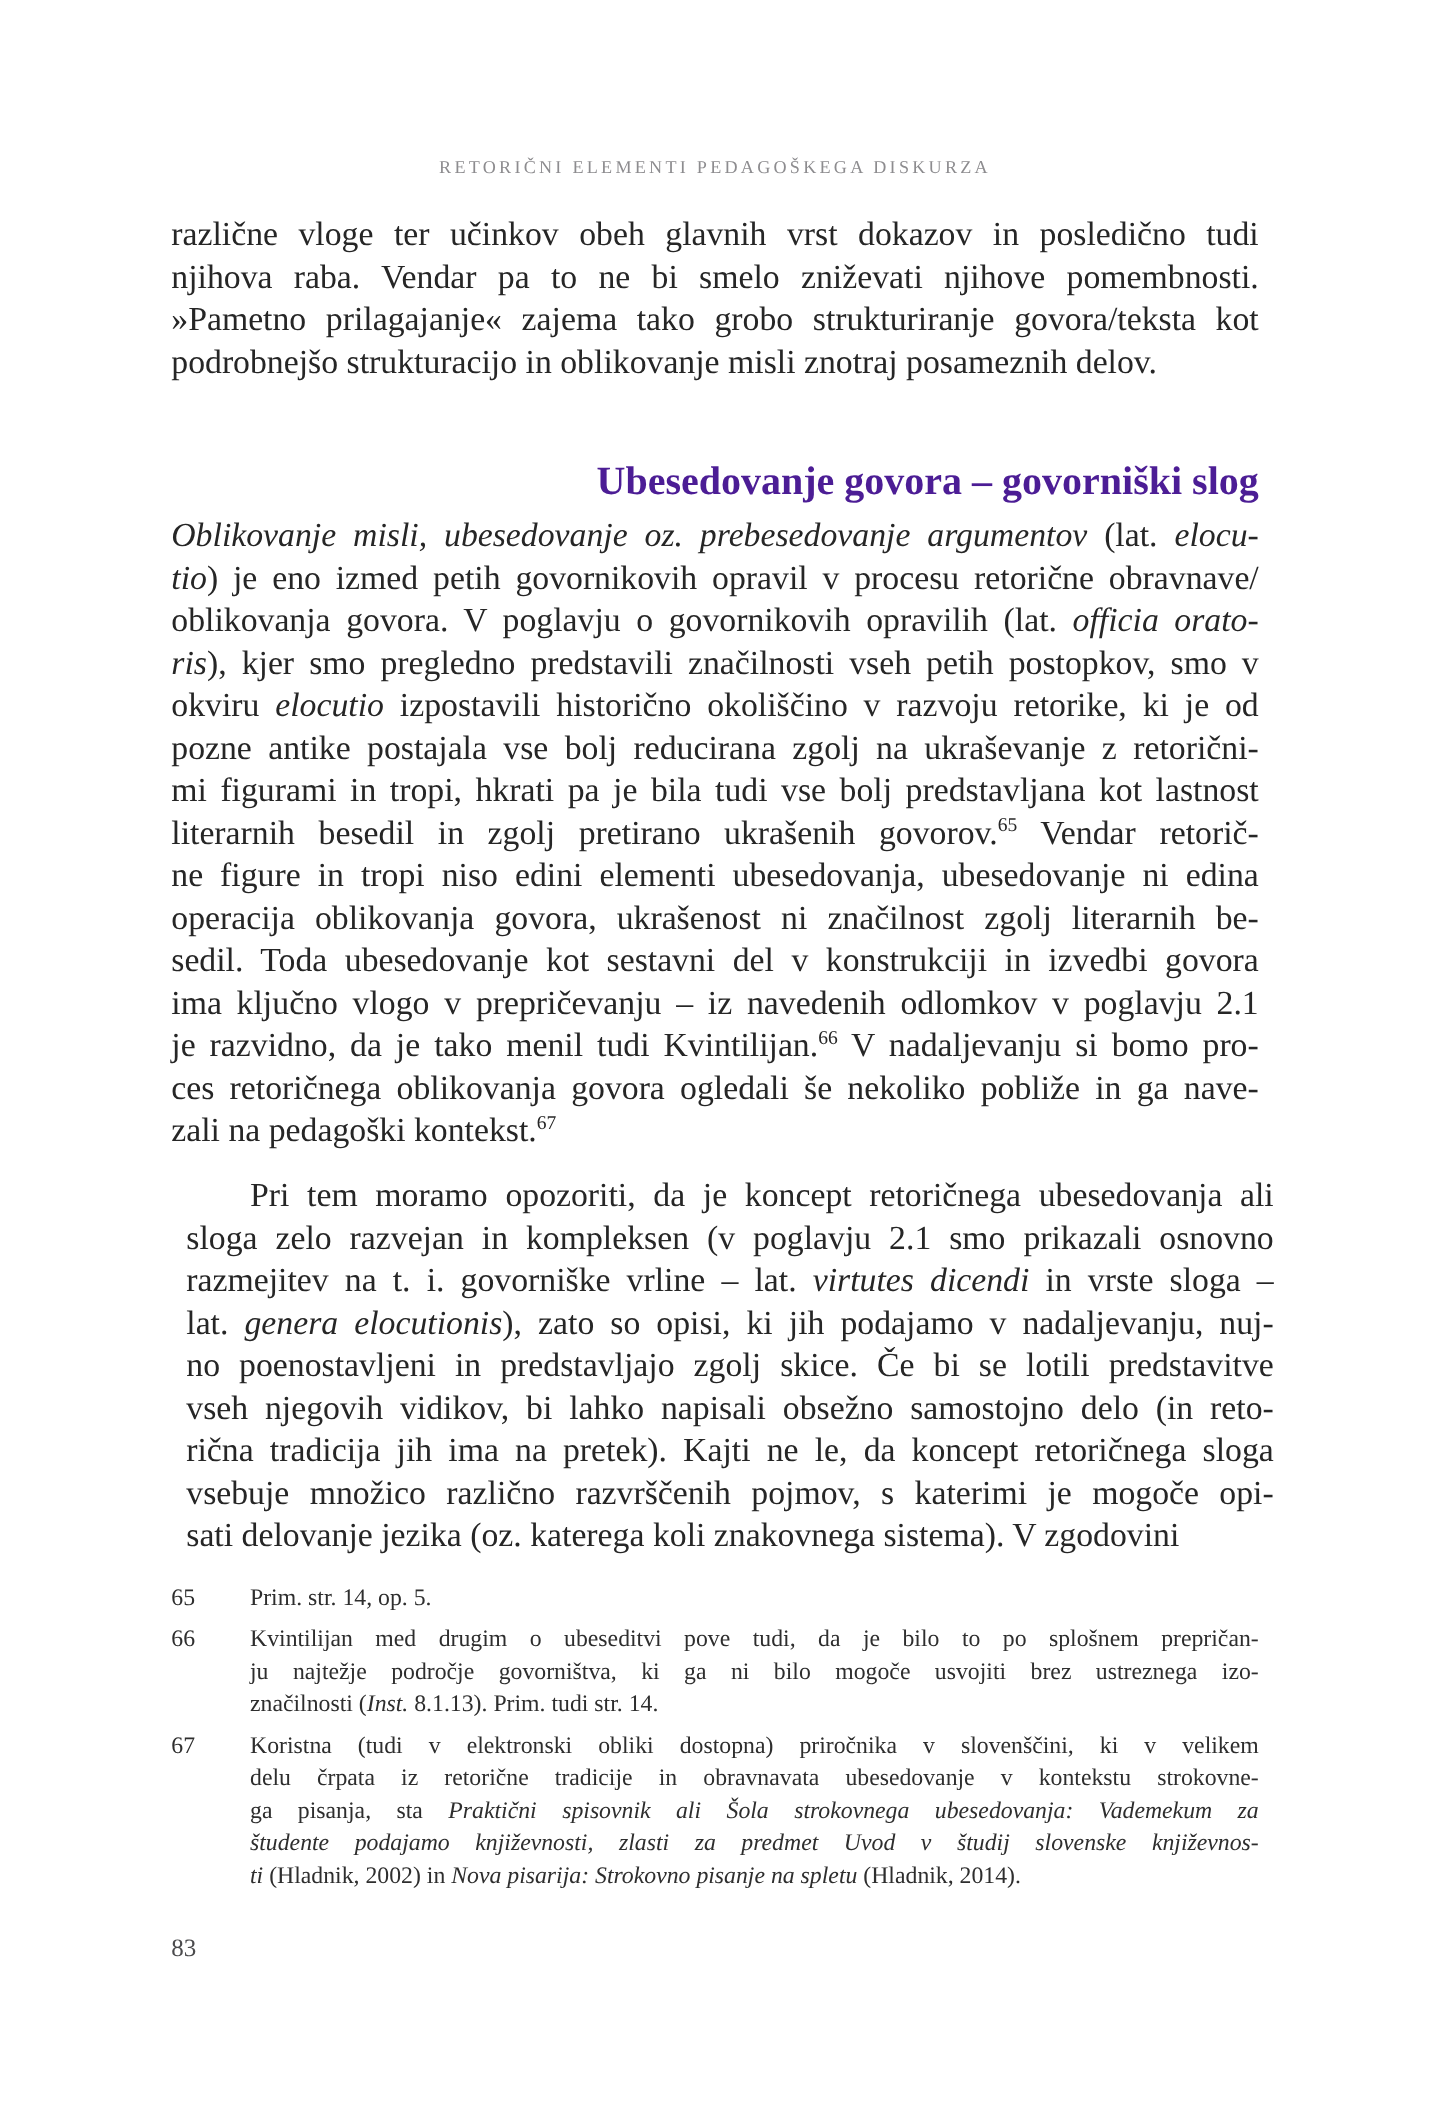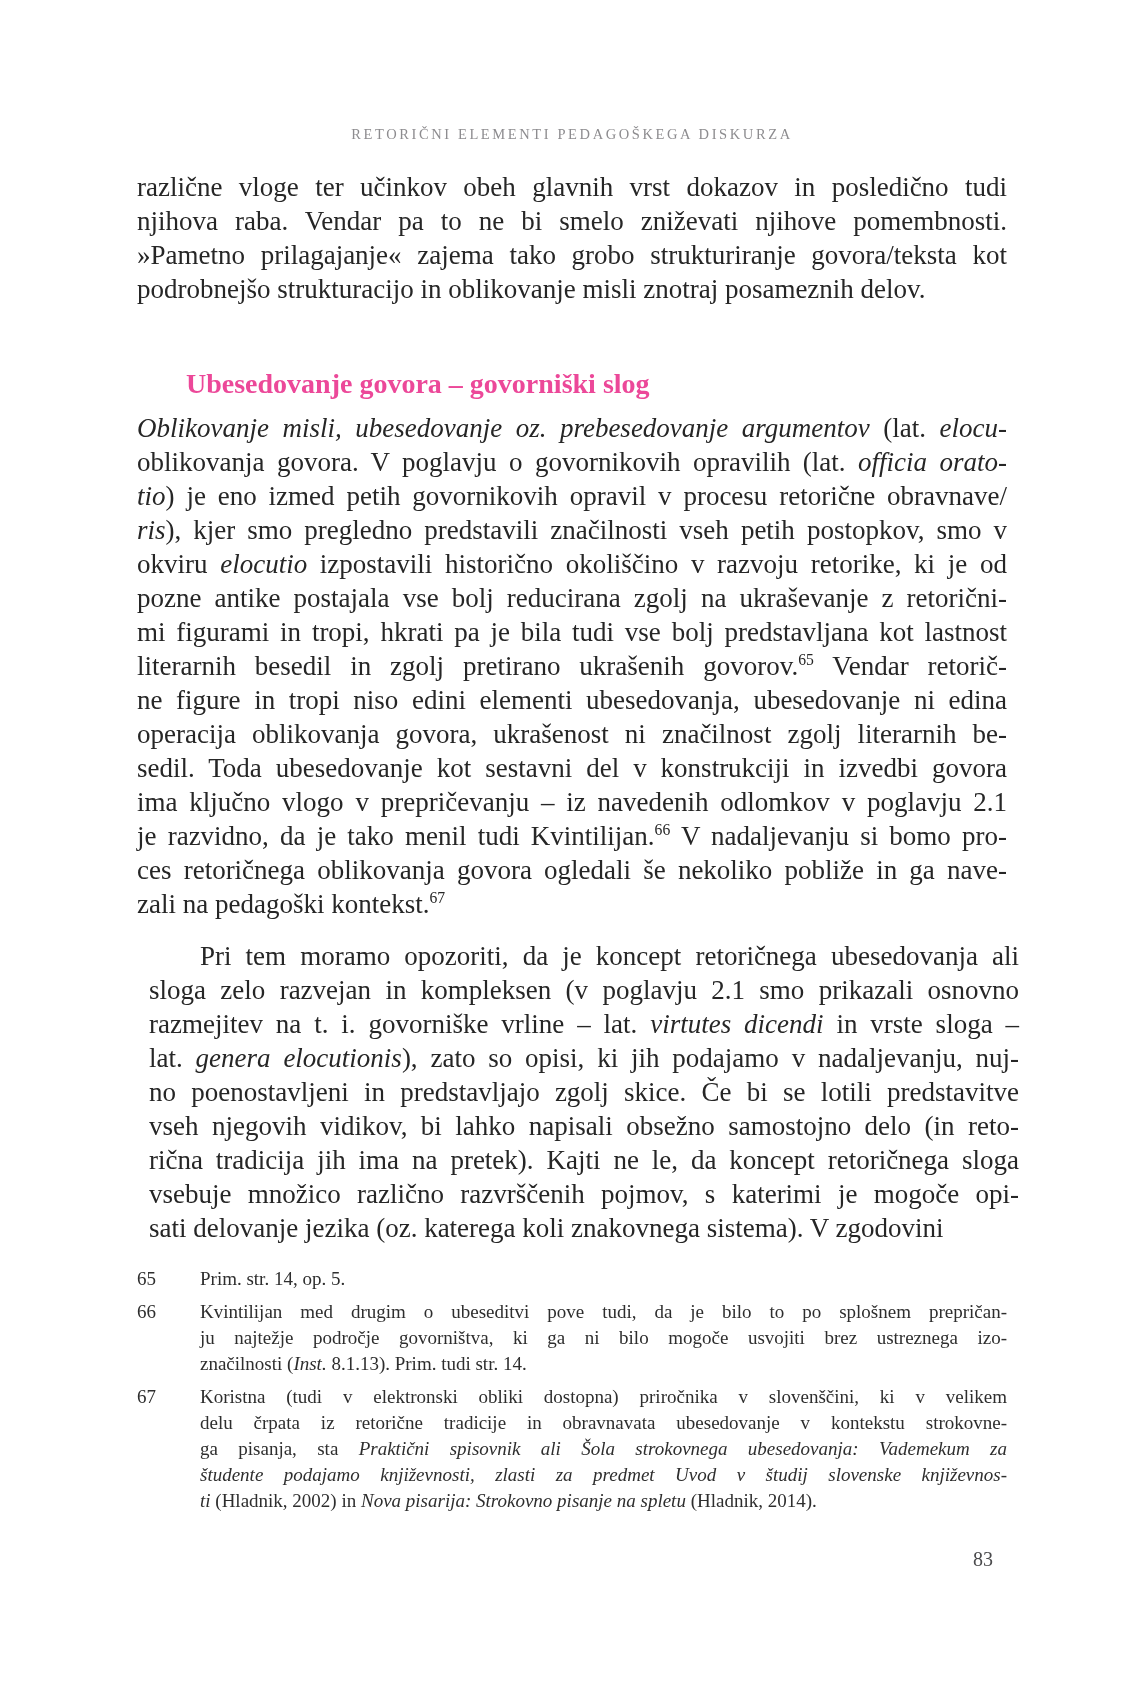--- a/index.html
+++ b/index.html
@@ -32,24 +32,25 @@
   }
   .p1 { top: 170px; }
   .p2 { top: 411px; }
   .p3 { top: 939px; margin-left: 12px; }
   .heading {
     position: absolute;
     top: 367px; left: 137px; width: 870px;
     padding-left: 49px;
     box-sizing: border-box;
     margin: 0;
-    font-size: 28px;
+    font-size: 32px;
     line-height: 34px;
     font-weight: bold;
-    color: #ec4899;
+    color: #4c1d95;
+    text-align: right;
   }
   .tline { text-align: justify; text-justify: inter-word; }
   .jline { text-align-last: justify; }
   .lline { text-align-last: auto; }
   .tline.indent { padding-left: 51px; }
   sup {
     font-size: 0.58em;
     line-height: 0;
     vertical-align: super;
   }
@@ -60,22 +61,22 @@
     font-size: 19px;
     line-height: 26px;
     color: #2e2e2e;
   }
   .footnote { display: flex; margin-bottom: 7px; }
   .footnote:last-child { margin-bottom: 0; }
   .fn-num { flex: 0 0 63px; }
   .fn-text { flex: 1 1 auto; }
   .pageno {
     position: absolute;
-    top: 1548px; left: 123px; width: 870px;
-    text-align: right;
+    top: 1548px; left: 137px; width: 870px;
+    text-align: left;
     font-size: 20px;
     color: #4b4b4d;
   }
 </style>
 </head>
 <body>
 
 <div class="page">
 
   <div class="running-head">RETORIČNI ELEMENTI PEDAGOŠKEGA DISKURZA</div>
@@ -84,22 +85,22 @@
       <div class="tline jline"><span>različne vloge ter učinkov obeh glavnih vrst dokazov in posledično tudi</span></div>
       <div class="tline jline"><span>njihova raba. Vendar pa to ne bi smelo zniževati njihove pomembnosti.</span></div>
       <div class="tline jline"><span>»Pametno prilagajanje« zajema tako grobo strukturiranje govora/teksta kot</span></div>
       <div class="tline lline"><span>podrobnejšo strukturacijo in oblikovanje misli znotraj posameznih delov.</span></div>
     </div>
 
   <h2 class="heading">Ubesedovanje govora – govorniški slog</h2>
 
   <div class="para p2">
       <div class="tline jline"><em>Oblikovanje misli, ubesedovanje oz. prebesedovanje argumentov</em><span> (lat. </span><em>elocu-</em></div>
+      <div class="tline jline"><em>tio</em><span>) je eno izmed petih govornikovih opravil v procesu retorične obravnave/</span></div>
       <div class="tline jline"><span>oblikovanja govora. V poglavju o govornikovih opravilih (lat. </span><em>officia orato-</em></div>
-      <div class="tline jline"><em>tio</em><span>) je eno izmed petih govornikovih opravil v procesu retorične obravnave/</span></div>
       <div class="tline jline"><em>ris</em><span>), kjer smo pregledno predstavili značilnosti vseh petih postopkov, smo v</span></div>
       <div class="tline jline"><span>okviru </span><em>elocutio</em><span> izpostavili historično okoliščino v razvoju retorike, ki je od</span></div>
       <div class="tline jline"><span>pozne antike postajala vse bolj reducirana zgolj na ukraševanje z retorični-</span></div>
       <div class="tline jline"><span>mi figurami in tropi, hkrati pa je bila tudi vse bolj predstavljana kot lastnost</span></div>
       <div class="tline jline"><span>literarnih besedil in zgolj pretirano ukrašenih govorov.</span><sup>65</sup><span> Vendar retorič-</span></div>
       <div class="tline jline"><span>ne figure in tropi niso edini elementi ubesedovanja, ubesedovanje ni edina</span></div>
       <div class="tline jline"><span>operacija oblikovanja govora, ukrašenost ni značilnost zgolj literarnih be-</span></div>
       <div class="tline jline"><span>sedil. Toda ubesedovanje kot sestavni del v konstrukciji in izvedbi govora</span></div>
       <div class="tline jline"><span>ima ključno vlogo v prepričevanju – iz navedenih odlomkov v poglavju 2.1</span></div>
       <div class="tline jline"><span>je razvidno, da je tako menil tudi Kvintilijan.</span><sup>66</sup><span> V nadaljevanju si bomo pro-</span></div>

